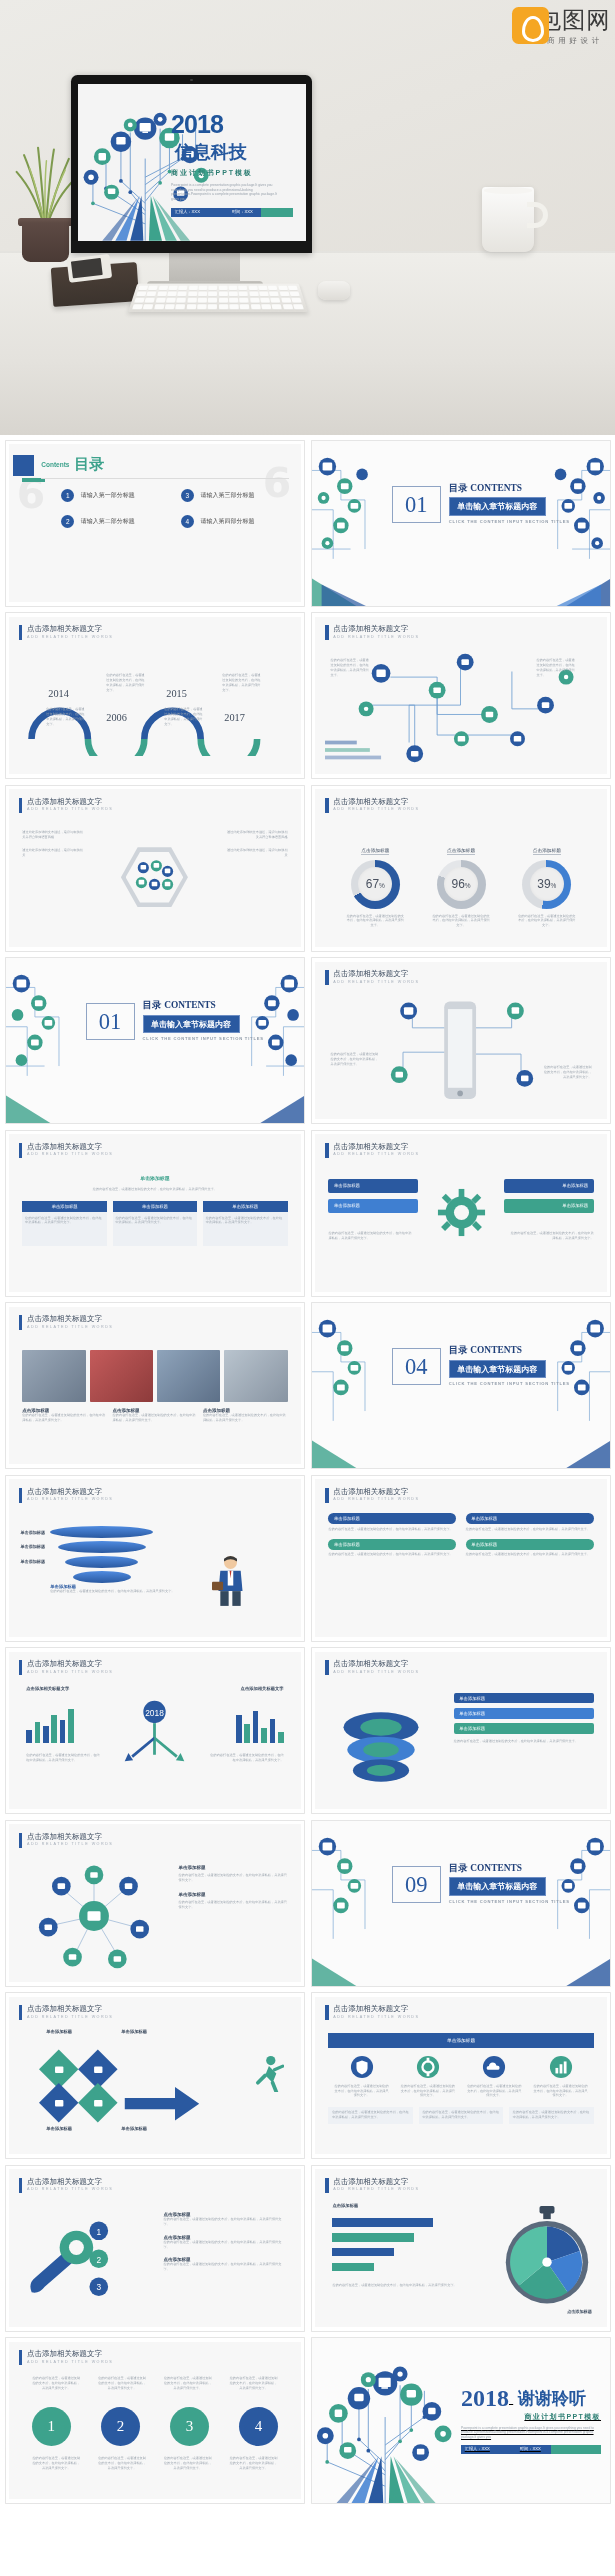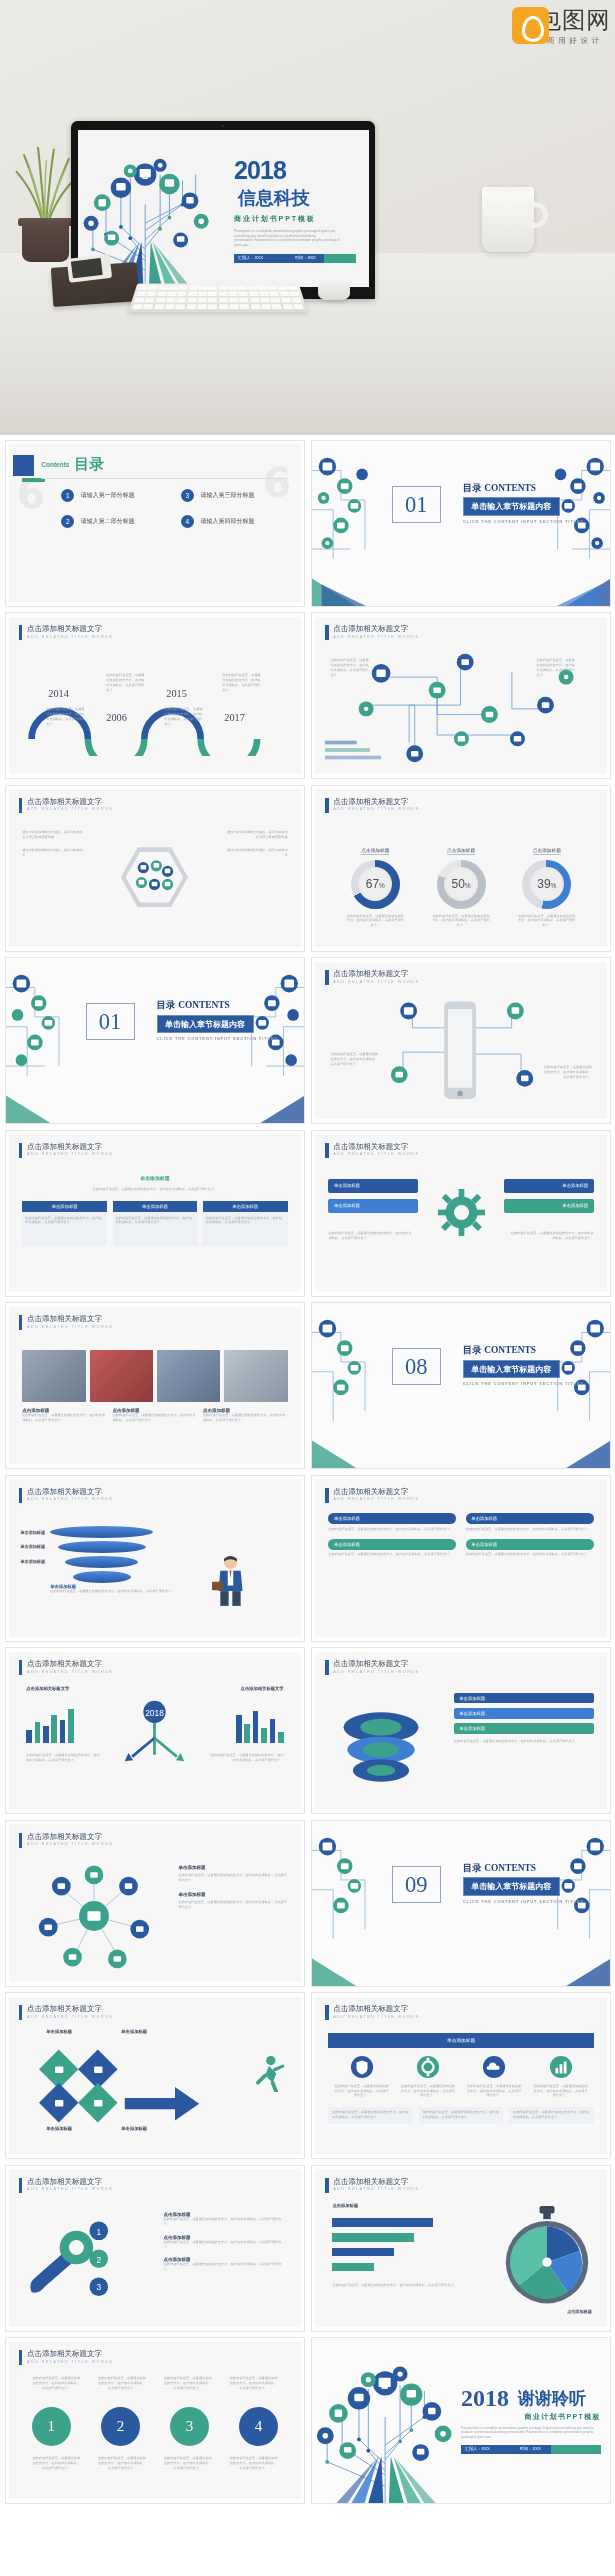--- a/index.html
+++ b/index.html
@@ -21,21 +21,21 @@
   
   .hero { position:absolute; left:0; top:0; width:616px; height:435px;
           background:linear-gradient(170deg,#eceae6 0%,#e8e5e0 45%,#dedad4 100%); overflow:hidden; }
   .hero-wall { position:absolute; left:0; top:0; width:616px; height:281px;
           background:linear-gradient(160deg,#ecebe7 0%,#e2dfd9 100%); }
   .hero-desk { position:absolute; left:0; top:251px; width:616px; height:184px;
           background:linear-gradient(180deg,#efeeea 0%,#e4e2dd 60%,#d8d5cf 100%); }
   .desk-line{ position:absolute; left:0; top:251px; width:616px; height:1.9px; background:rgba(0,0,0,.045);}
 
   
-  .monitor { position:absolute; left:71px; top:75px; width:304px; height:178px;margin-top:46px; }
+  .monitor { position:absolute; left:71px; top:75px; width:241px; height:178px; }
   .mon-bezel { position:absolute; inset:0; background:#141414; border-radius:6.5px 6.5px 1.9px 1.9px;
                box-shadow:0 1.9px 6.5px rgba(0,0,0,.25); }
   .mon-cam { position:absolute; left:50%; top:3.7px; width:2.8px; height:2.8px; margin-left:-1.4px;
              background:#3a3a3a; border-radius:50%; }
   .mon-screen { position:absolute; left:6.5px; top:9.4px; right:6.5px; bottom:12px; background:#f4f4f4; overflow:hidden; }
   .mon-chin { position:absolute; left:0; right:0; bottom:0; height:12px; background:#161616; }
   .mon-stand { position:absolute; left:50%; top:251px; margin-left:-36px; width:71px; height:37px;
                background:linear-gradient(180deg,#cfcdc8,#b8b6b1); border-radius:0 0 4.7px 4.7px; }
   .mon-foot { position:absolute; left:50%; top:281px; margin-left:-58px; width:116px; height:8.4px;
               background:linear-gradient(180deg,#c4c2bd,#a9a7a2); border-radius:3.7px; }
@@ -103,21 +103,21 @@
   .sl-head { position:absolute; left:9.4px; top:7.5px; }
   .sl-head .bar { position:absolute; left:0; top:0.9px; width:3.7px; height:15px; background:#2a59a0; }
   .sl-head .t1 { margin-left:8.4px; font-size:7.5px; color:#3b4a5e; line-height:9.4px; }
   .sl-head .t2 { margin-left:8.4px; font-size:3.7px; color:#a3acb8; letter-spacing:1.5px; line-height:6.5px; }
 
   
   .sec { position:absolute; inset:0; background:#fbfbfb; }
   .sec-num { position:absolute; left:80px; top:45px; width:49px; height:37px;
              border:1.3px solid #8fa4c4; color:#2a59a0; font-size:22.5px; text-align:center;
              line-height:36px; font-family:"Liberation Serif",serif;}
-  .sec-tx { position:absolute; left:151px; top:41px; }
+  .sec-tx { position:absolute; left:137px; top:41px; }
   .sec-t1 { font-size:9.4px; color:#1f3f78; font-weight:bold; }
   .sec-t1 em{ font-style:normal; font-family:"Liberation Serif",serif; font-weight:bold; margin-left:2.8px;}
   .sec-t2 { margin-top:2.8px; background:#2a59a0; color:#fff; font-size:8px; font-weight:bold;
              padding:2.8px 7.5px; display:inline-block; border:1.1px solid #6d8ec4;}
   .sec-t3 { font-size:4.1px; color:#8f9aa8; letter-spacing:0.8px; margin-top:2.8px; font-weight:bold;}
 
   
   .ct-sq { position:absolute; left:3.7px; top:11.2px; width:20.6px; height:20.6px; background:#2a59a0;}
   .ct-dash{ position:absolute; left:13px; top:34px; width:22.5px; height:3.7px; background:#3da28c;}
   .ct-en { position:absolute; left:32px; top:17px; font-size:6.5px; color:#3da28c; font-weight:bold;}
@@ -165,21 +165,21 @@
   .photos div { flex:1; border-radius:0.9px; }
 
   
   .fn-l { height:12px; border-radius:50%; margin:0 auto 2.8px; }
 
   
   .rb { height:14px; border-radius:1.9px; }
 
   
   .fin { position:absolute; inset:0; background:#fbfbfb;}
-  .fin-right{ position:absolute; right:9.4px; top:47px; width:140px;}
+  .fin-right{ position:absolute; right:9.4px; top:47px; width:140px;text-decoration:underline;}
   .fin-y { font-size:24px; color:#2a59a0; font-weight:bold; display:inline-block; vertical-align:middle;
            font-family:"Liberation Serif",serif;}
   .fin-cn{ font-size:17px; color:#25589e; font-weight:bold; display:inline-block; vertical-align:middle;
            margin-left:4.7px;}
   .fin-sub{ font-size:7px; color:#2e7f74; letter-spacing:1.4px; font-weight:bold; text-align:right;}
   .fin-en{ font-size:3.3px; color:#9aa3ad; line-height:4.7px; margin-top:3.7px;}
   .fin-bar{ margin-top:5.6px; height:8.4px; display:flex;}
 </style>
 </head>
 <body>
@@ -590,21 +590,21 @@
         <div class="dn">
           <div class="dn-t">点击添加标题</div>
           <div class="dn-c" style="background:conic-gradient(#2a59a0 0 67%,#d9dce0 67% 100%)">
             <div class="dn-v"><span>67</span><small>%</small></div>
           </div>
           <div class="dn-p">您的内容打在这里，或者通过复制您的文本后，在此框中选择粘贴，并选择只保留文字。</div>
         </div>
         <div class="dn">
           <div class="dn-t">点击添加标题</div>
           <div class="dn-c" style="background:conic-gradient(#b9c0c9 0 81%,#e4e6e9 81% 100%)">
-            <div class="dn-v"><span>50</span><small>%</small></div>
+            <div class="dn-v"><span>96</span><small>%</small></div>
           </div>
           <div class="dn-p">您的内容打在这里，或者通过复制您的文本后，在此框中选择粘贴，并选择只保留文字。</div>
         </div>
         <div class="dn">
           <div class="dn-t">点击添加标题</div>
           <div class="dn-c" style="background:conic-gradient(#3f7fd1 0 53%,#d9dce0 53% 100%)">
             <div class="dn-v"><span>39</span><small>%</small></div>
           </div>
           <div class="dn-p">您的内容打在这里，或者通过复制您的文本后，在此框中选择粘贴，并选择只保留文字。</div>
         </div>
@@ -809,21 +809,21 @@
            <rect x="289" y="22" width="10" height="8" rx="1.3"></rect>
             <rect x="272" y="43" width="8" height="6" rx="1"></rect>
            <rect x="262" y="63" width="8" height="6" rx="1"></rect>
             <rect x="276" y="83" width="8" height="6" rx="1"></rect>
           </g>
         <g>
             <path d="M0 168 L0 140 L46 168 Z" fill="#3da28c" opacity=".8"></path>
            <path d="M310 168 L310 140 L264 168 Z" fill="#2a59a0" opacity=".8"></path>
           </g>
       </svg>
-      <div class="sec-num">08</div>
+      <div class="sec-num">04</div>
       <div class="sec-tx">
         <div class="sec-t1"><span>目录</span><em>CONTENTS</em></div>
         <div class="sec-t2">单击输入章节标题内容</div>
         <div class="sec-t3">CLICK THE CONTENT INPUT SECTION TITLES</div>
       </div>
     </div>
   </div>
 
   <div class="thumb">
     <div class="th-inner">

